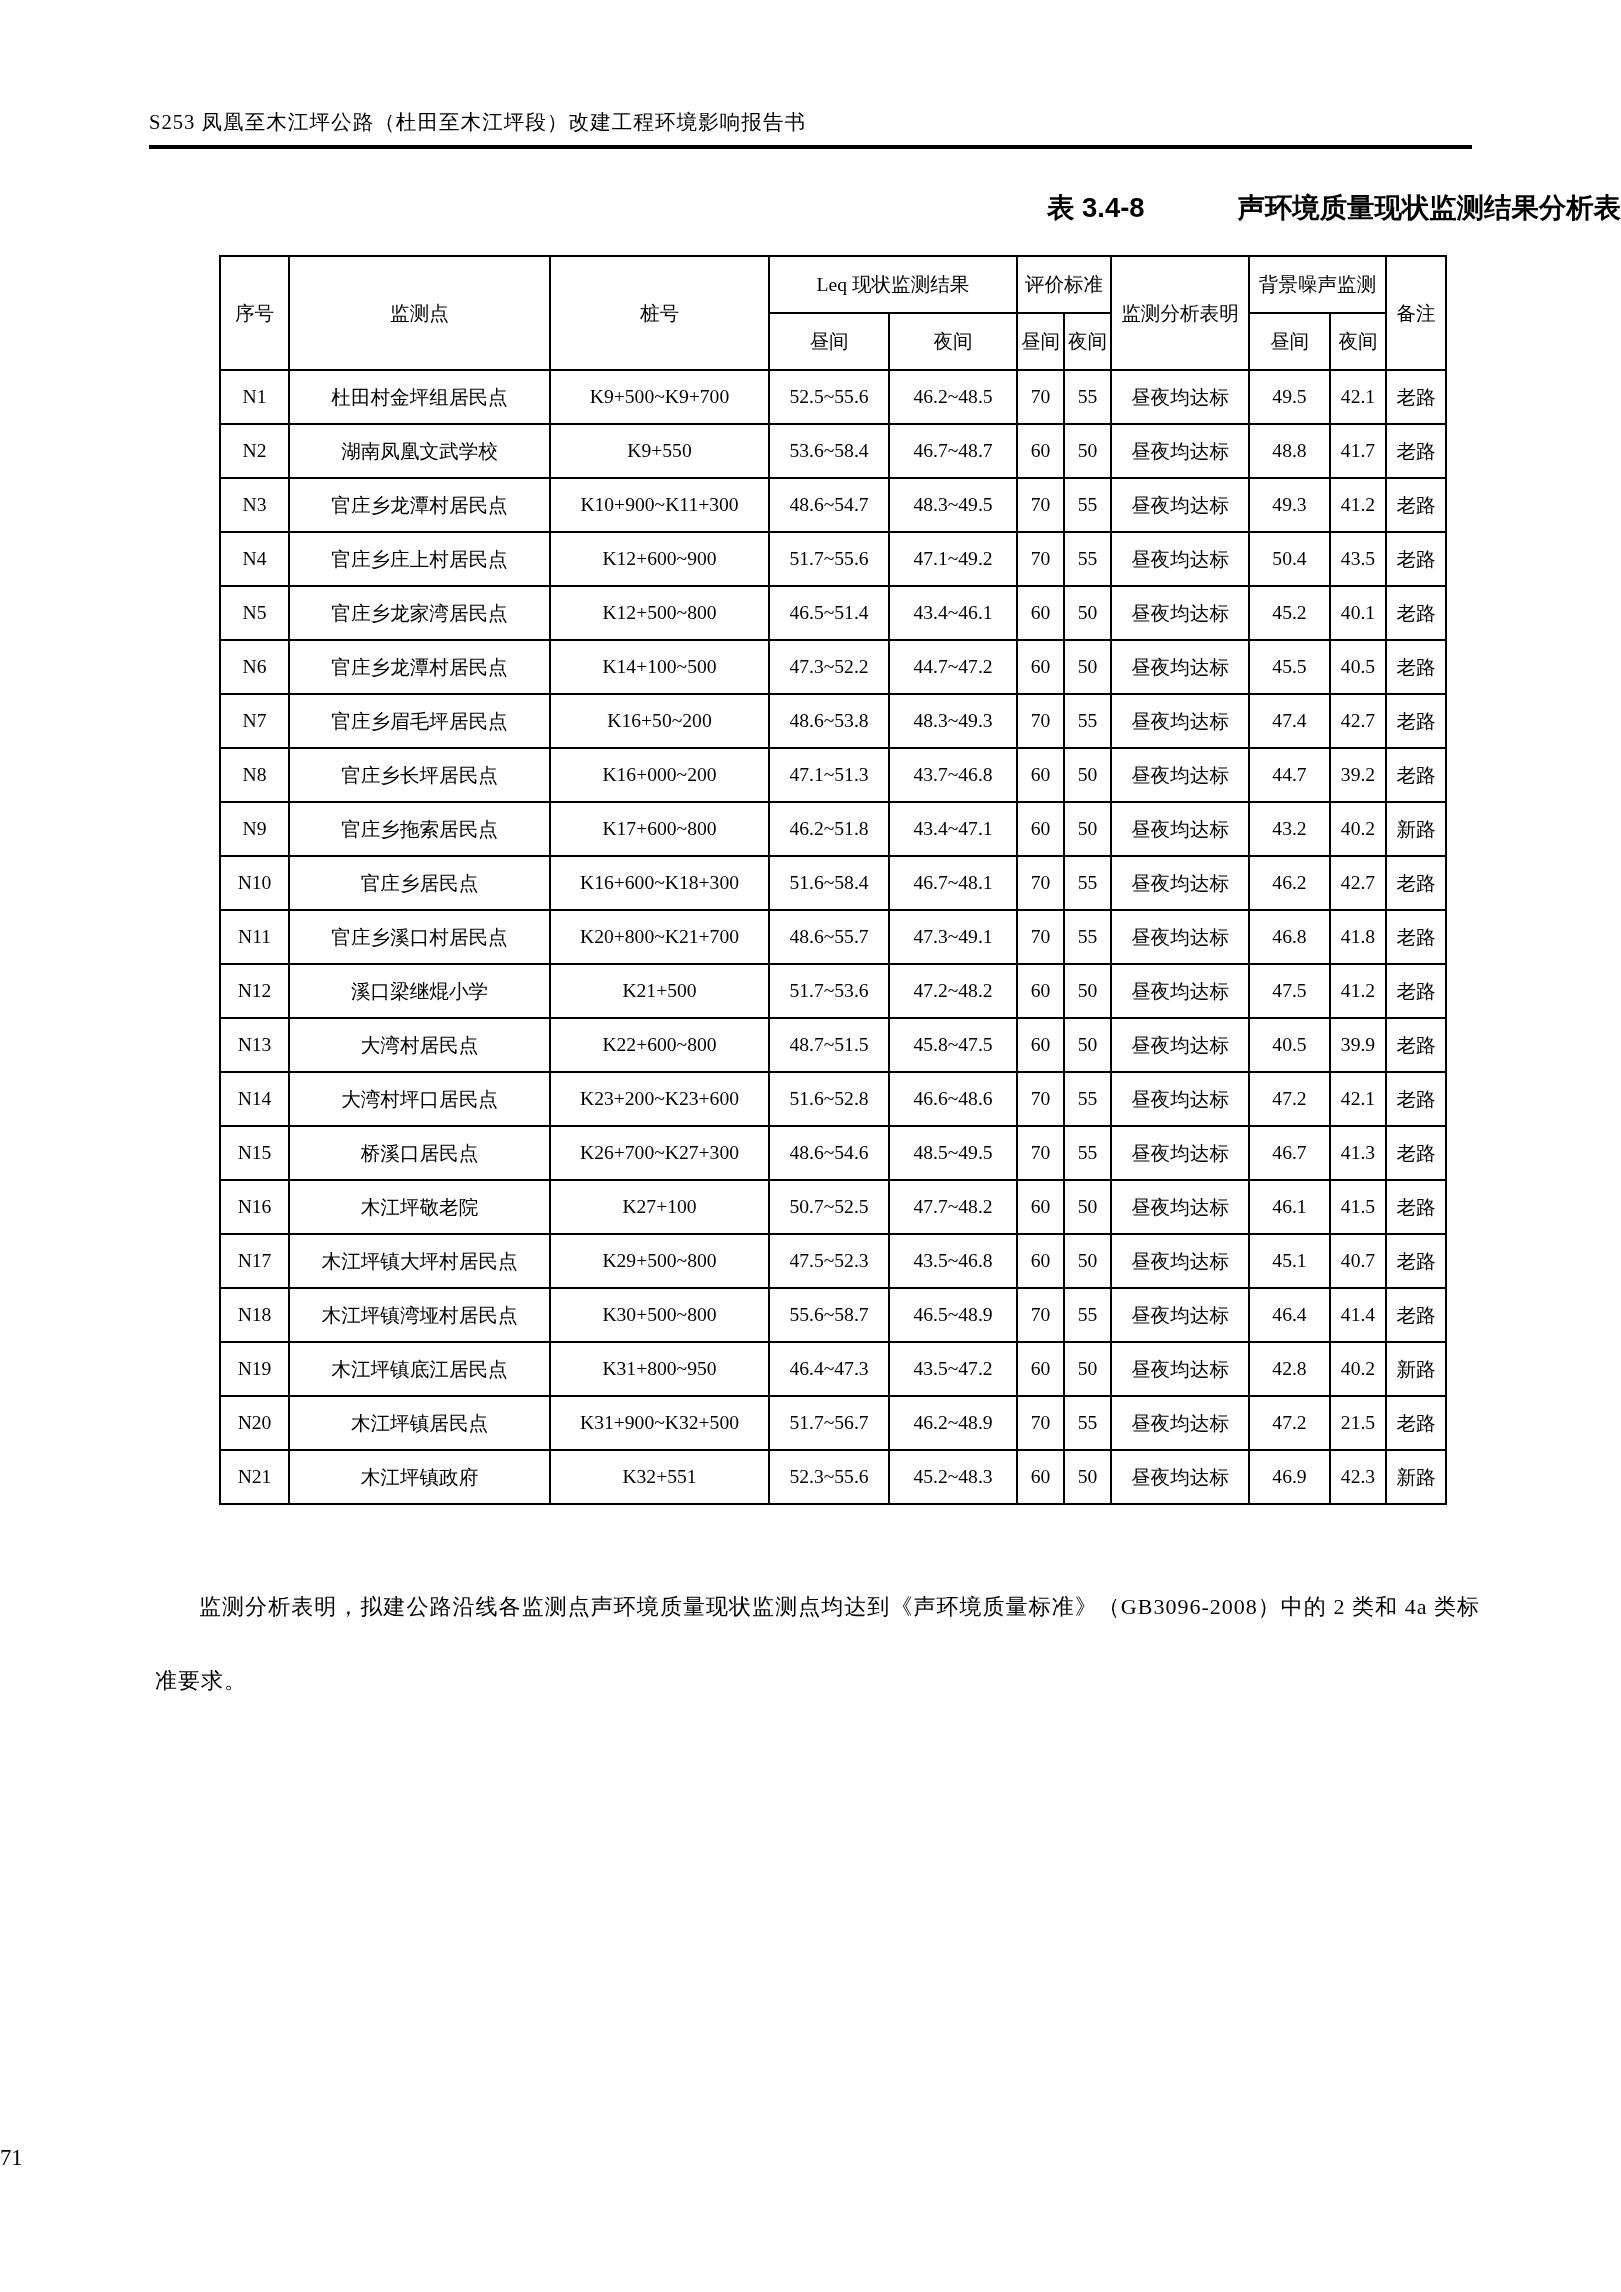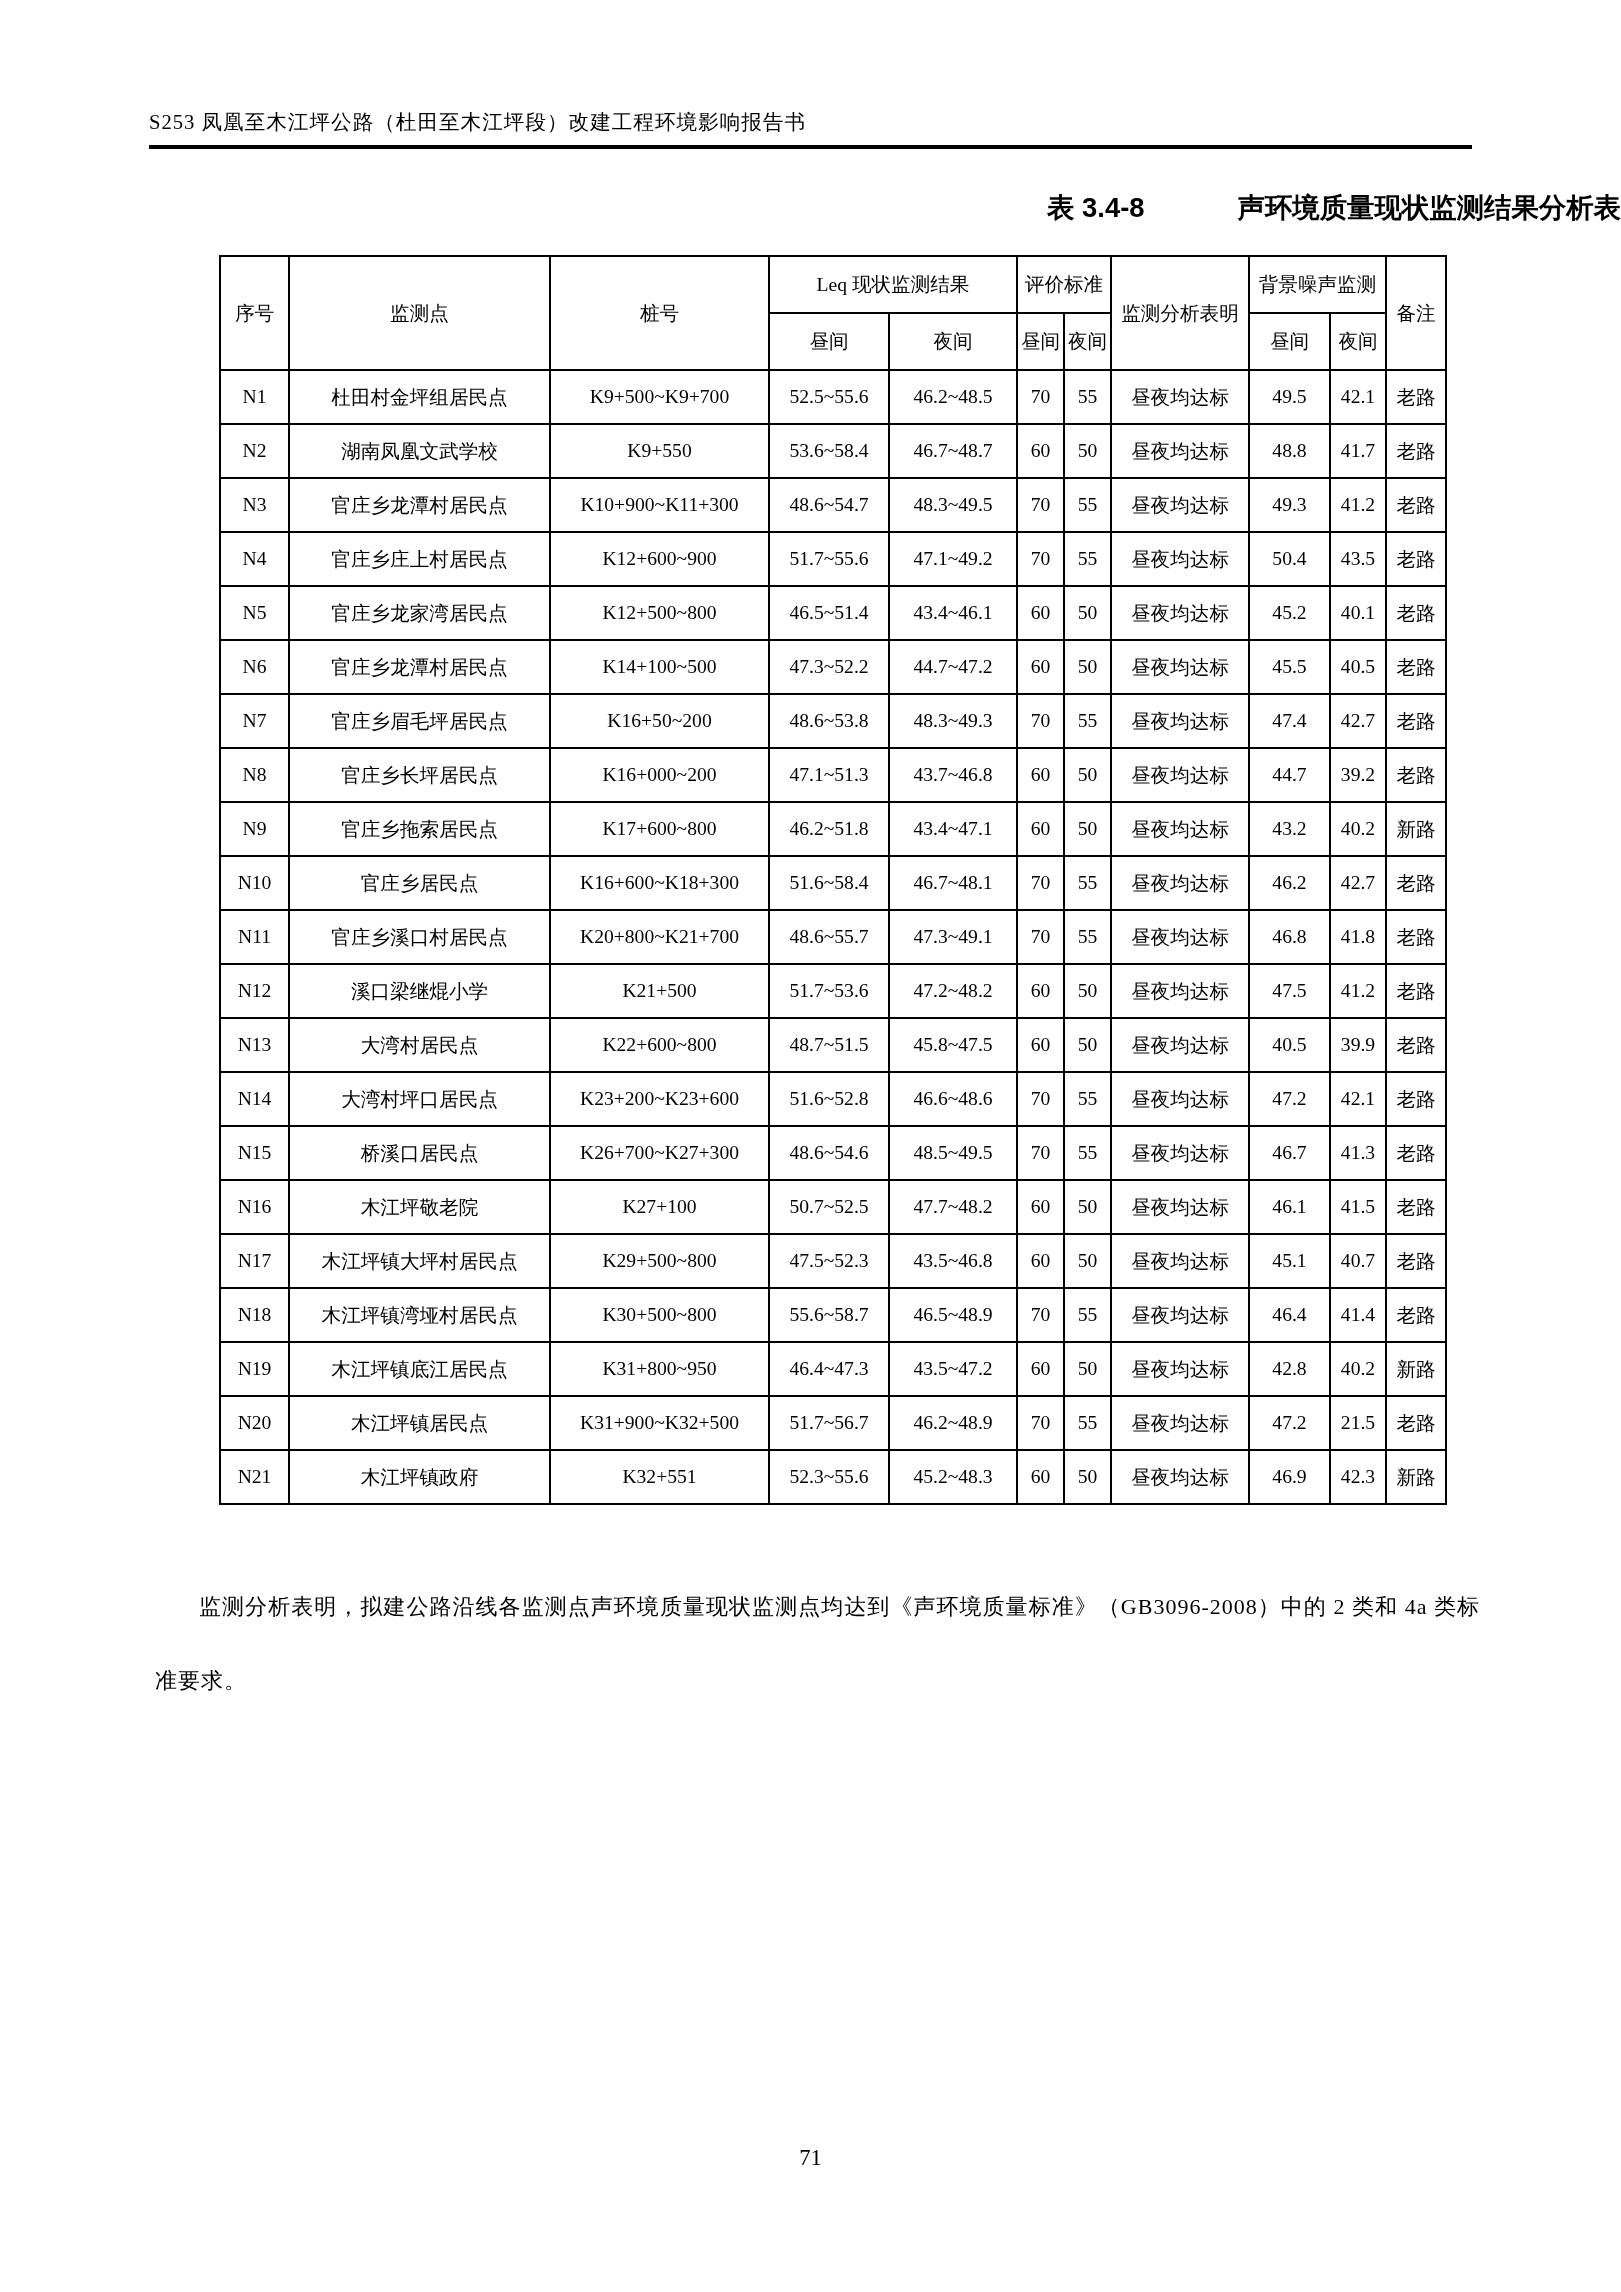--- a/index.html
+++ b/index.html
@@ -74,21 +74,21 @@
     line-height: 74px;
     text-indent: 2em;
     text-align: justify;
     letter-spacing: 1px;
   }
   .page-number {
     position: absolute;
     top: 2145px;
     left: 0;
     width: 1621px;
-    text-align: center;
+    text-align: left;
     font-size: 22.5px;
   }
 </style>
 </head>
 <body>
 
 <div class="page-header">
   <span>S253 凤凰至木江坪公路（杜田至木江坪段）改建工程环境影响报告书</span>
 </div>
 <div class="header-rule"></div>

